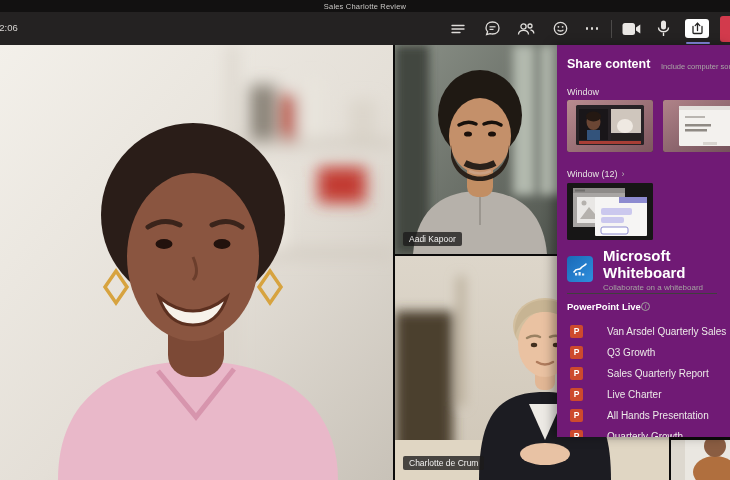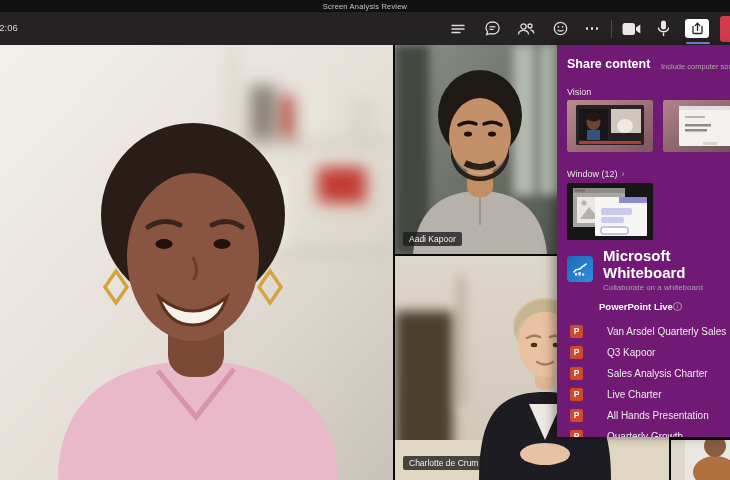--- a/index.html
+++ b/index.html
@@ -49,37 +49,37 @@
   .th-screen1{left:10px;top:55px;width:86px;height:52px;}
   .th-screen2{left:106px;top:55px;width:86px;height:52px;}
   .th-window{left:10px;top:138px;width:86px;height:57px;}
   .wb-row{position:absolute;left:10px;top:208px;width:160px;height:32px;display:flex;align-items:center;cursor:pointer;}
   .wb-icon{width:26px;height:26px;border-radius:4px;background:linear-gradient(135deg,#1a6ab8,#2f8fdd);
     display:flex;align-items:center;justify-content:center;flex:0 0 auto;}
   .wb-text{margin-left:10px;}
   .wb-title{font-size:15px;color:#ffffff;font-weight:bold;}
   .wb-sub{font-size:8px;color:#a5a3a1;margin-top:2px;}
   .divider{position:absolute;left:10px;top:248px;width:150px;height:1px;background:#403e3d;}
-  .ppt-label-row{position:absolute;left:10px;top:256px;display:flex;align-items:center;margin-left:32px;}
+  .ppt-label-row{position:absolute;left:10px;top:256px;display:flex;align-items:center;}
   .ppt-label{font-size:9.5px;font-weight:bold;color:#ffffff;}
   .info-icon{width:9px;height:9px;border:1px solid #a3a1a0;border-radius:50%;color:#a3a1a0;
     font-size:6.5px;display:flex;align-items:center;justify-content:center;font-style:italic;}
   .ppt-row{position:absolute;left:13px;width:155px;height:16px;display:flex;align-items:center;cursor:pointer;}
   .ppt-icon{width:13px;height:13px;border-radius:2px;background:#cd4a2d;color:#fff;font-size:8.5px;font-weight:bold;
     display:flex;align-items:center;justify-content:center;flex:0 0 auto;}
   .ppt-icon::after{content:"";}
   .ppt-name{margin-left:24px;font-size:10px;color:#eceae8;white-space:nowrap;}
 </style>
 </head>
 <body>
 
 <div class="app">
 
   <div class="titlebar">
-    <span class="title">Screen Analysis Review</span>
+    <span class="title">Sales Charlotte Review</span>
   </div>
 
   <div class="toolbar">
     <span class="timer">02:06</span>
     <div class="controls">
       <div class="ctl">
         <span>
           <svg width="16" height="16" viewBox="0 0 16 16">
               <g stroke="#dedcd9" stroke-width="1.4" stroke-linecap="round">
                 <line x1="2" y1="4.5" x2="14" y2="4.5"></line>
@@ -278,21 +278,21 @@
         <rect x="0" y="0" width="14" height="40" fill="#ddd8cf"></rect>
         <ellipse cx="44" cy="32" rx="22" ry="16" fill="#b06f3e"></ellipse>
         <ellipse cx="44" cy="6" rx="11" ry="11" fill="#8a5d42"></ellipse>
       </svg>
     </div>
 
     <div class="panel">
       <div class="panel-title">Share content</div>
       <div class="sound-label">Include computer sound</div>
 
-      <div class="sec-label lbl-screen">Vision</div>
+      <div class="sec-label lbl-screen">Window</div>
 
       <div class="thumb th-screen1">
         <svg viewBox="0 0 86 52" width="86" height="52">
           <defs>
               <linearGradient id="wall1" x1="0" y1="0" x2="1" y2="1">
             <stop offset="0" stop-color="#b98b90"></stop>
                 <stop offset="1" stop-color="#7d565e"></stop>
               </linearGradient>
             </defs>
           <rect width="86" height="52" fill="url(#wall1)"></rect>
@@ -365,25 +365,25 @@
         <span class="ppt-label">PowerPoint Live</span>
         <span class="info-icon">i</span>
       </div>
 
       <div class="ppt-row" style="top:278px">
         <span class="ppt-icon">P</span>
         <span class="ppt-name">Van Arsdel Quarterly Sales</span>
       </div>
       <div class="ppt-row" style="top:299px">
         <span class="ppt-icon">P</span>
-        <span class="ppt-name">Q3 Kapoor</span>
+        <span class="ppt-name">Q3 Growth</span>
       </div>
       <div class="ppt-row" style="top:320px">
         <span class="ppt-icon">P</span>
-        <span class="ppt-name">Sales Analysis Charter</span>
+        <span class="ppt-name">Sales Quarterly Report</span>
       </div>
       <div class="ppt-row" style="top:341px">
         <span class="ppt-icon">P</span>
         <span class="ppt-name">Live Charter</span>
       </div>
       <div class="ppt-row" style="top:362px">
         <span class="ppt-icon">P</span>
         <span class="ppt-name">All Hands Presentation</span>
       </div>
       <div class="ppt-row" style="top:383px">

